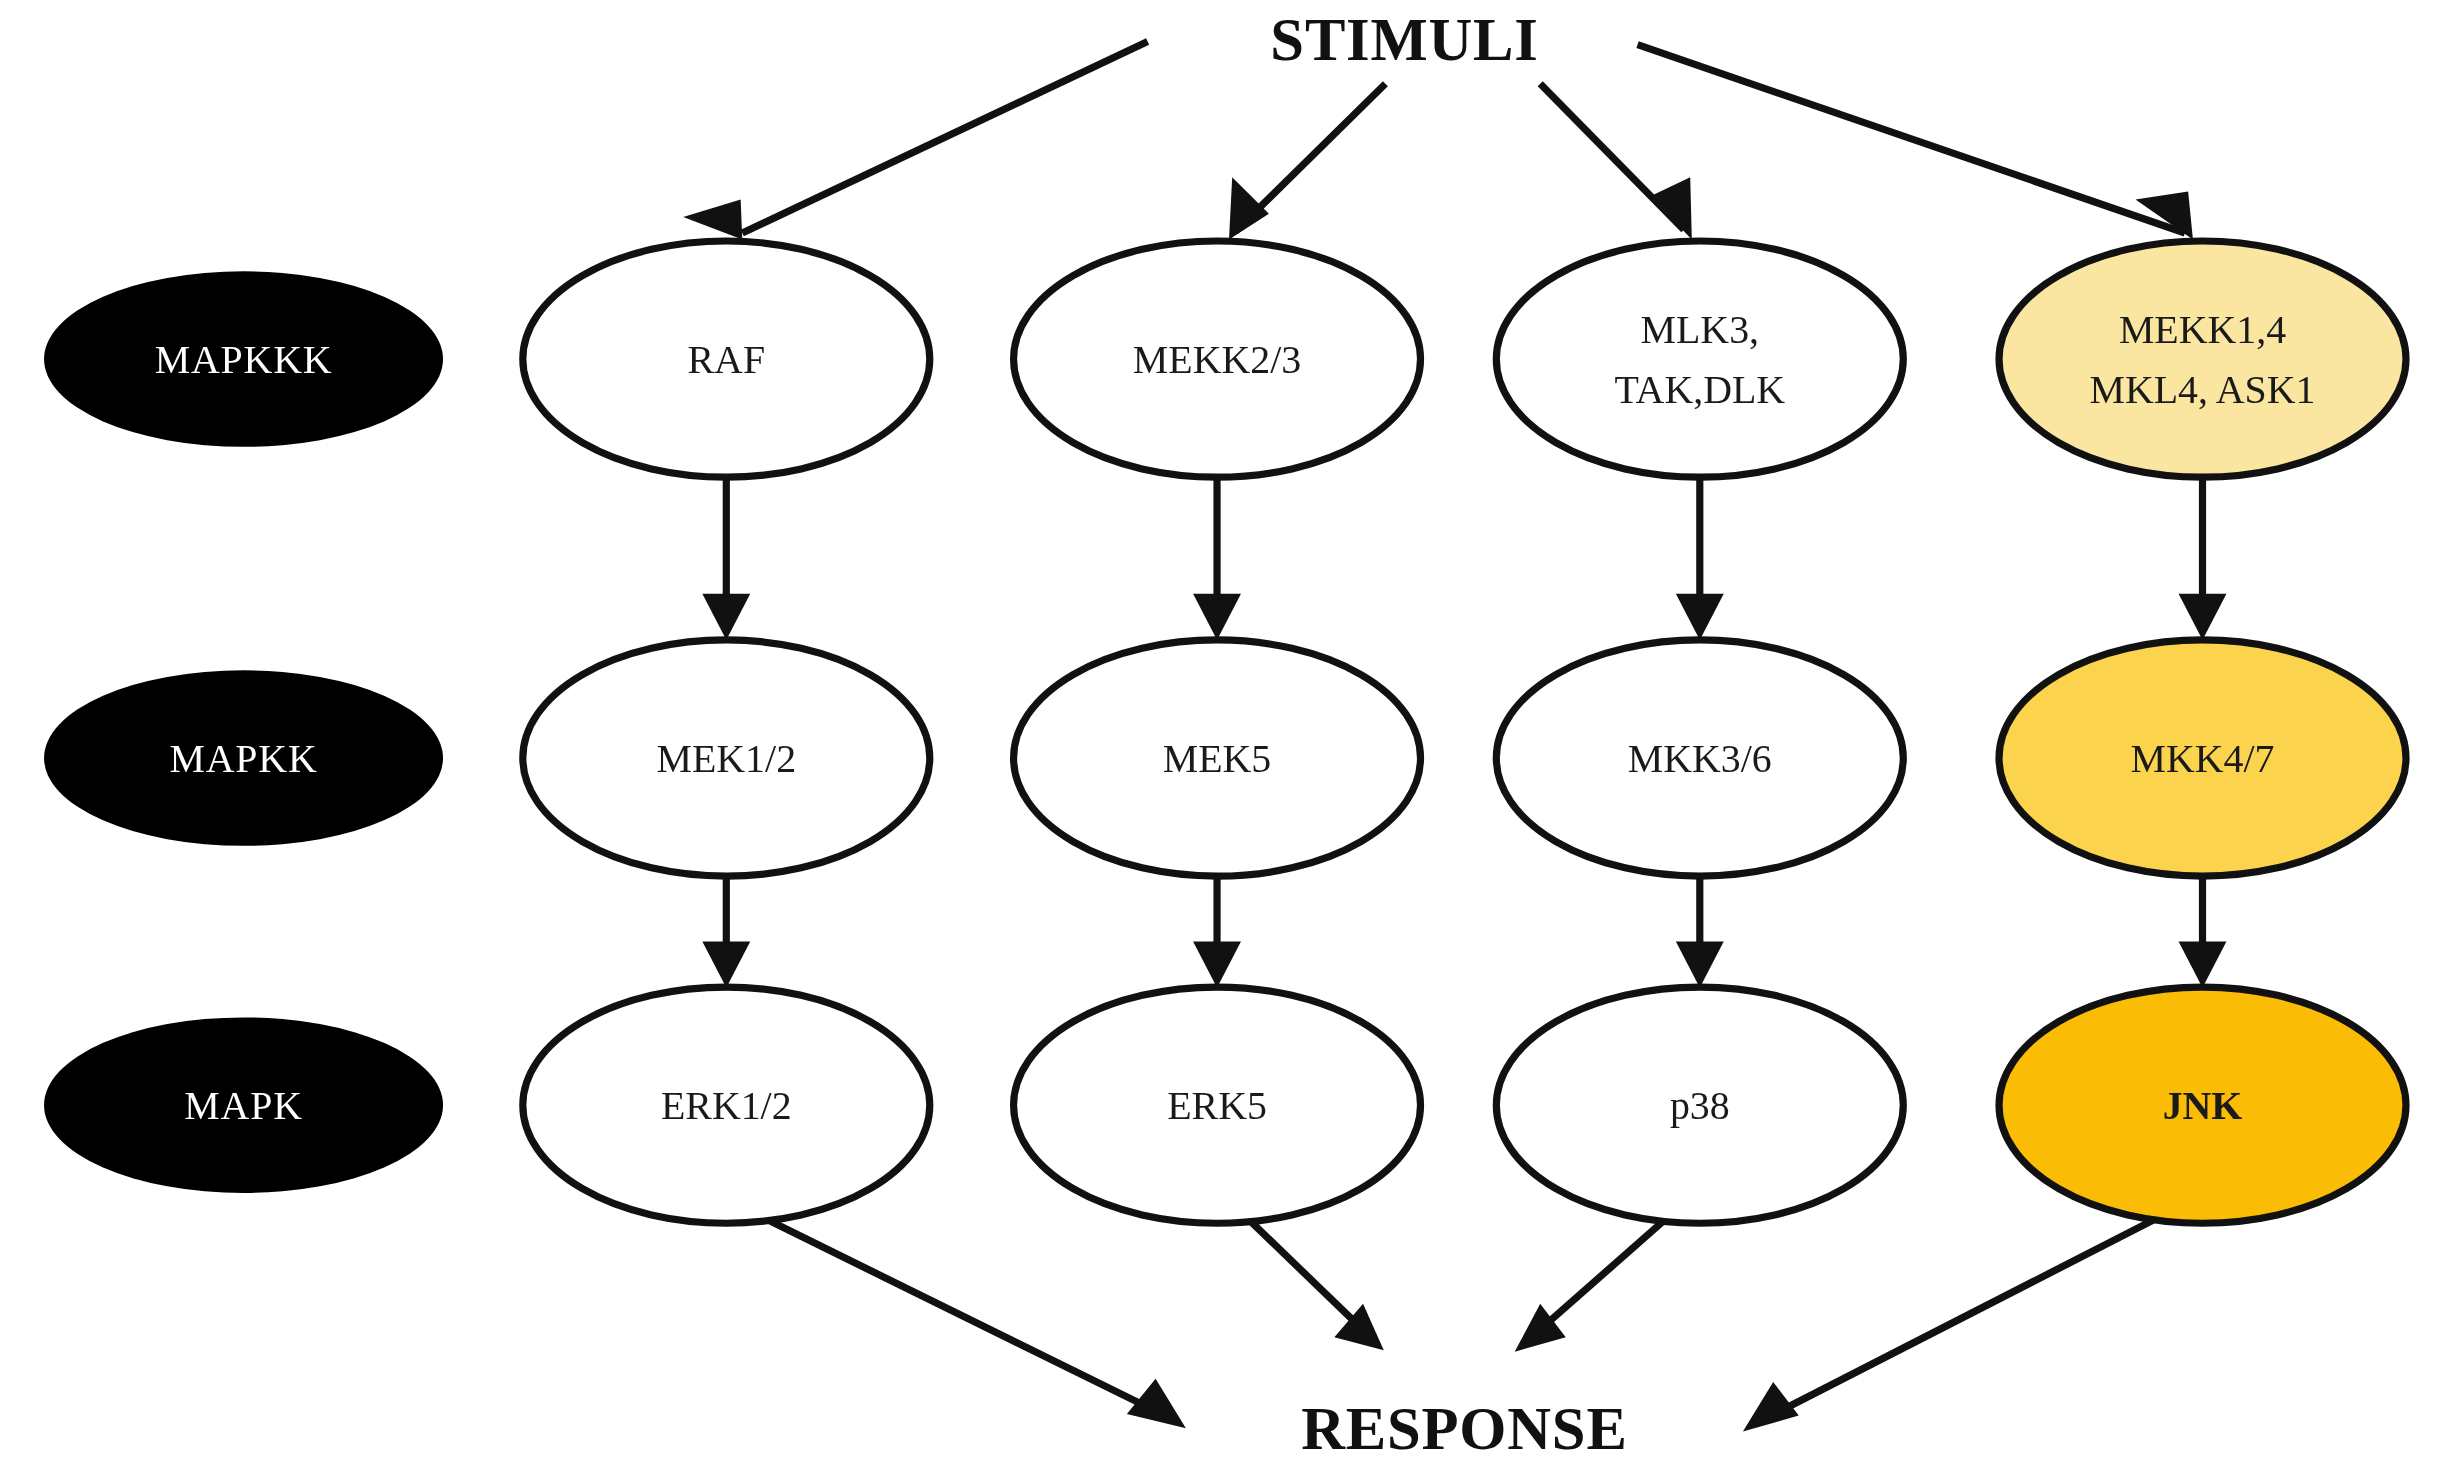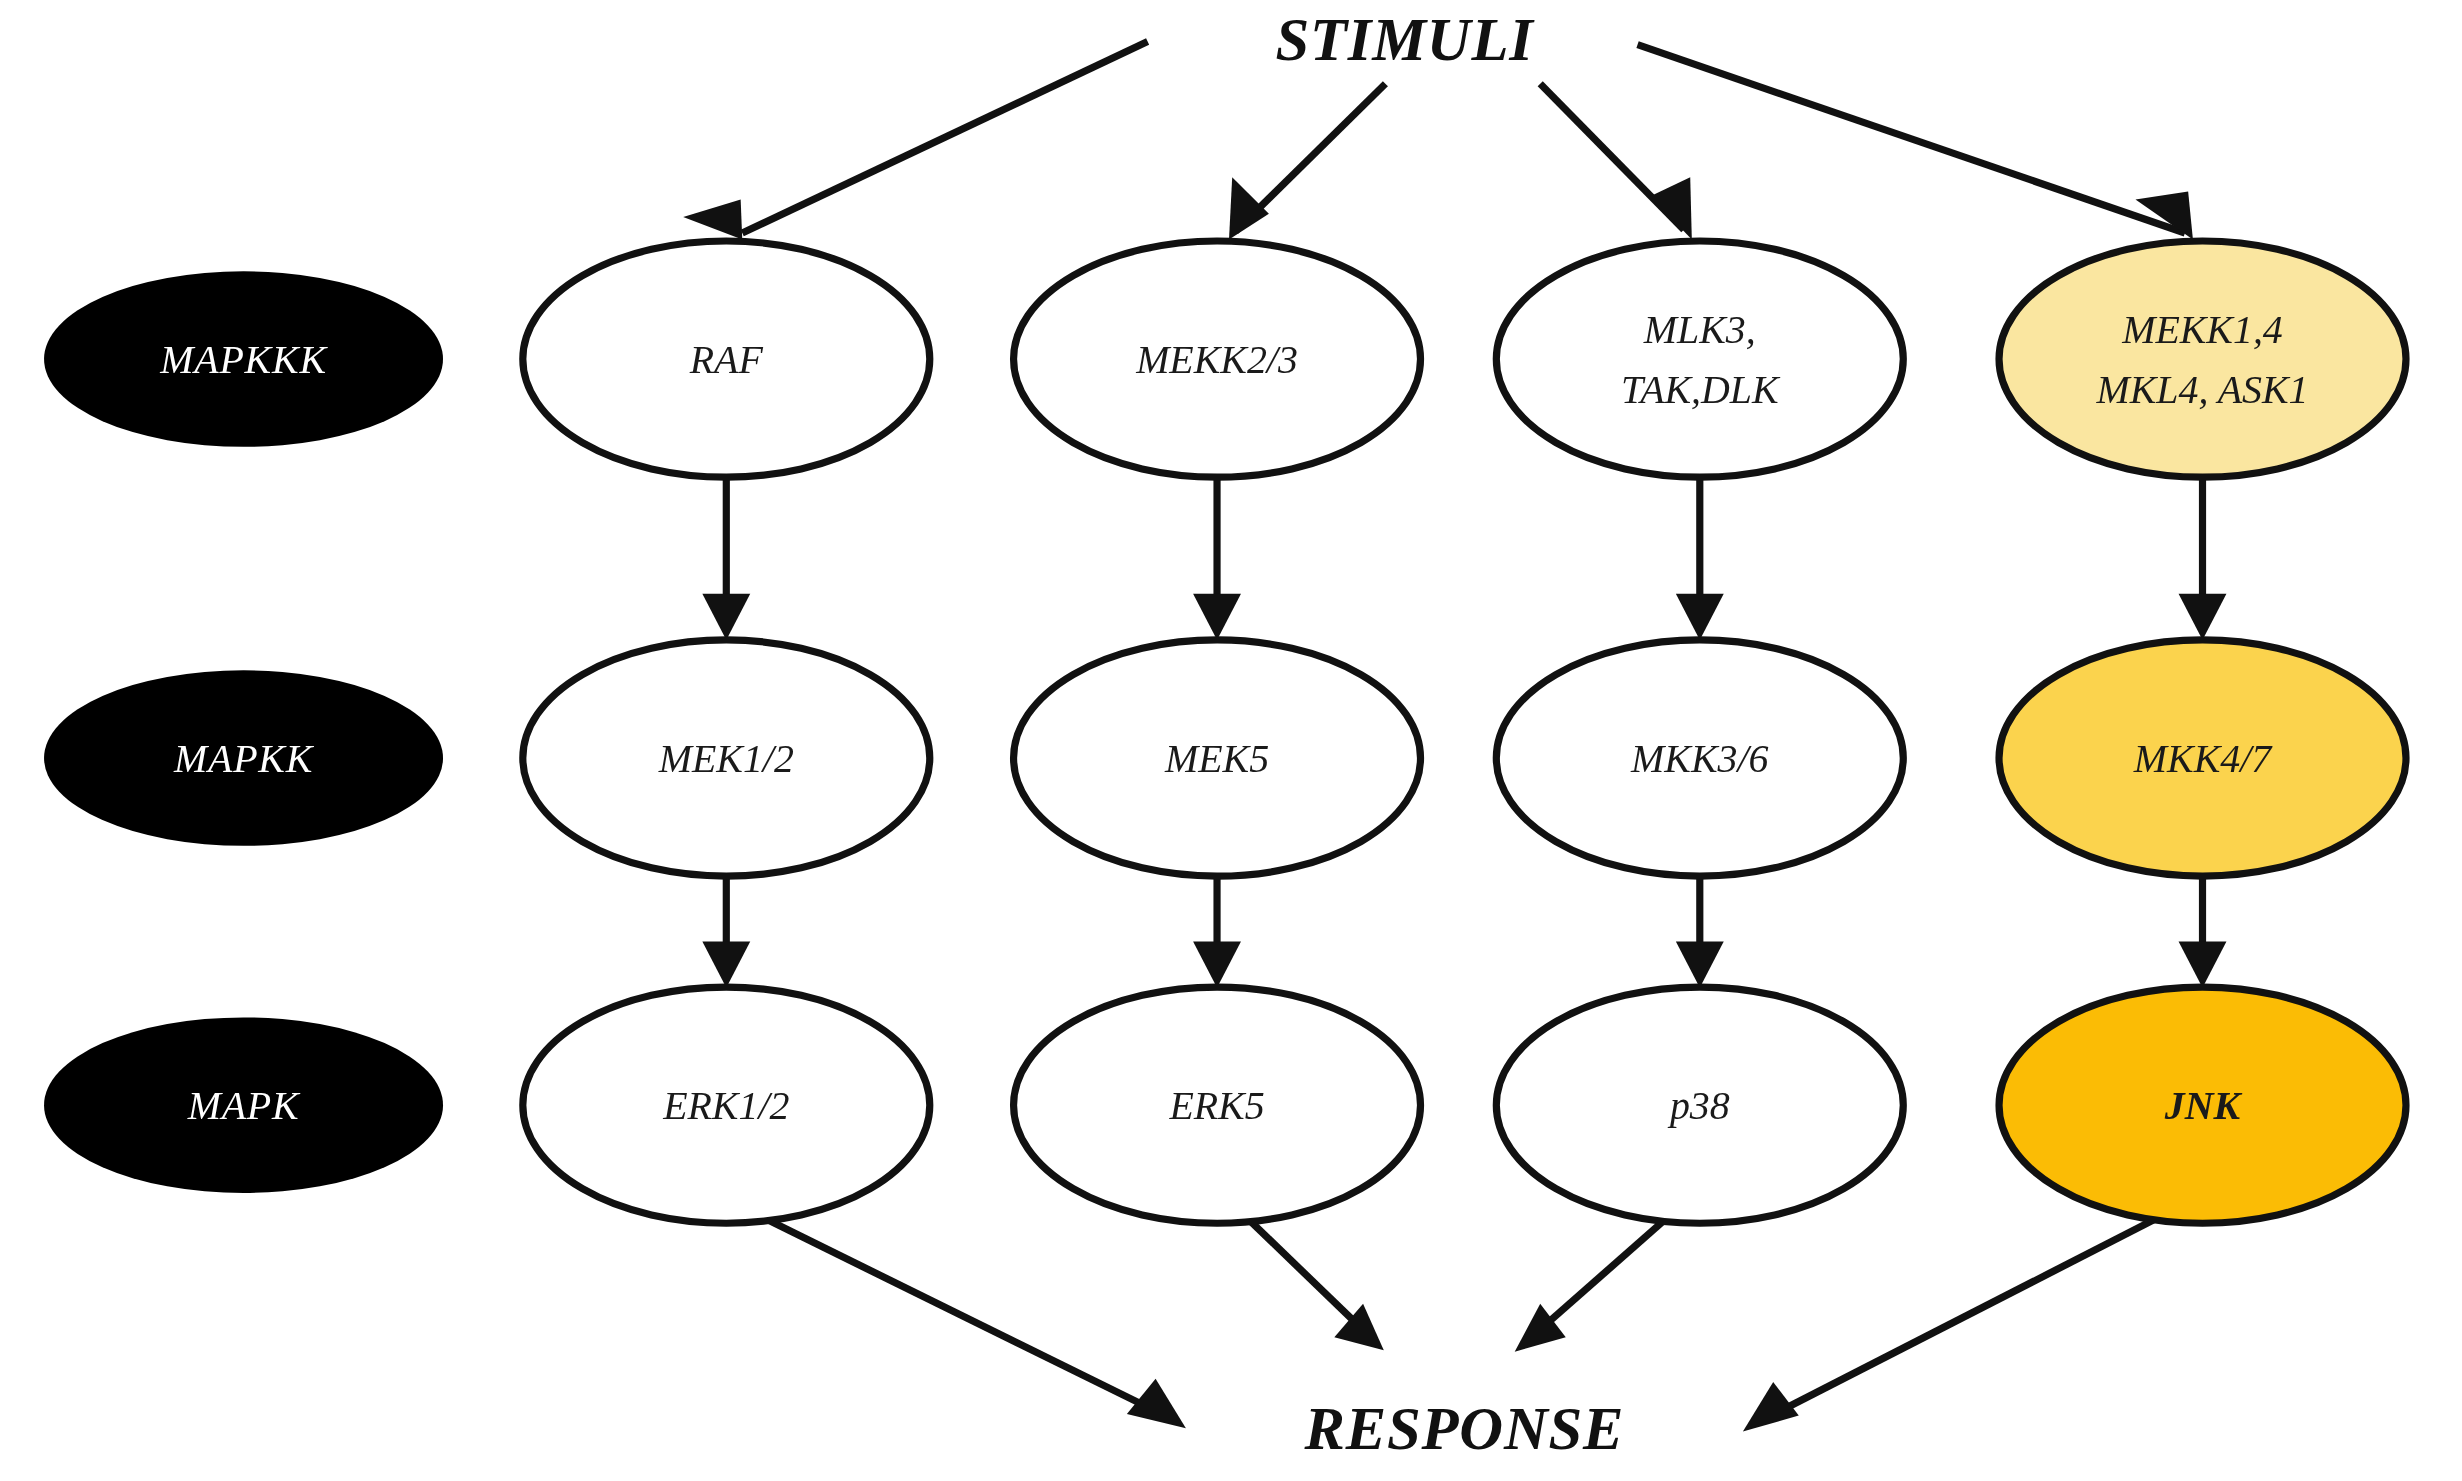--- a/index.html
+++ b/index.html
@@ -11,21 +11,20 @@
     width: 2462px;
     height: 1481px;
     font-family: "Liberation Serif", "DejaVu Serif", serif;
     overflow: hidden;
   }
   #diagram-root {
     position: relative;
     width: 2462px;
     height: 1481px;
     background: #ffffff;
-    font-style: italic;
   }
   svg.pathway-canvas {
     display: block;
     width: 2462px;
     height: 1481px;
   }
   text {
     font-family: "Liberation Serif", "DejaVu Serif", serif;
     dominant-baseline: middle;
     text-anchor: middle;

